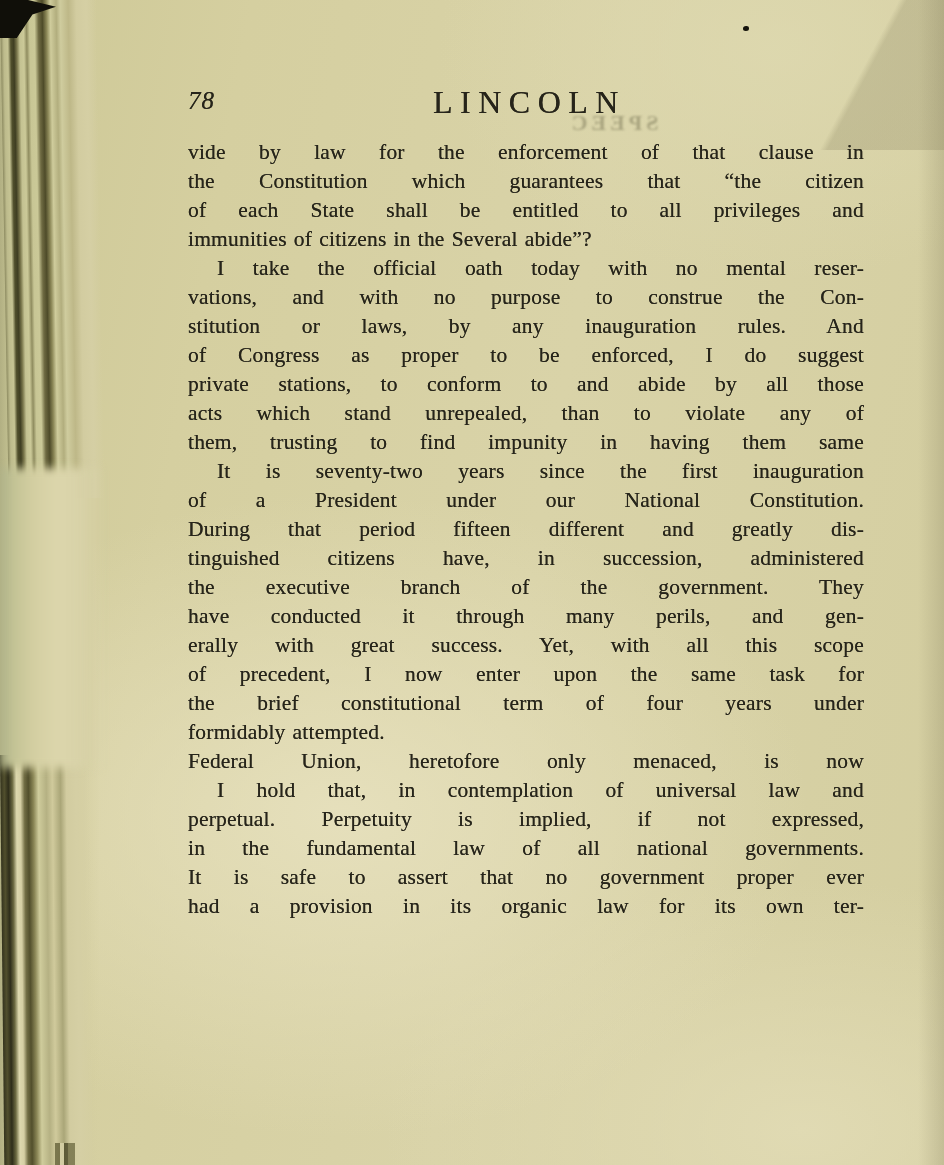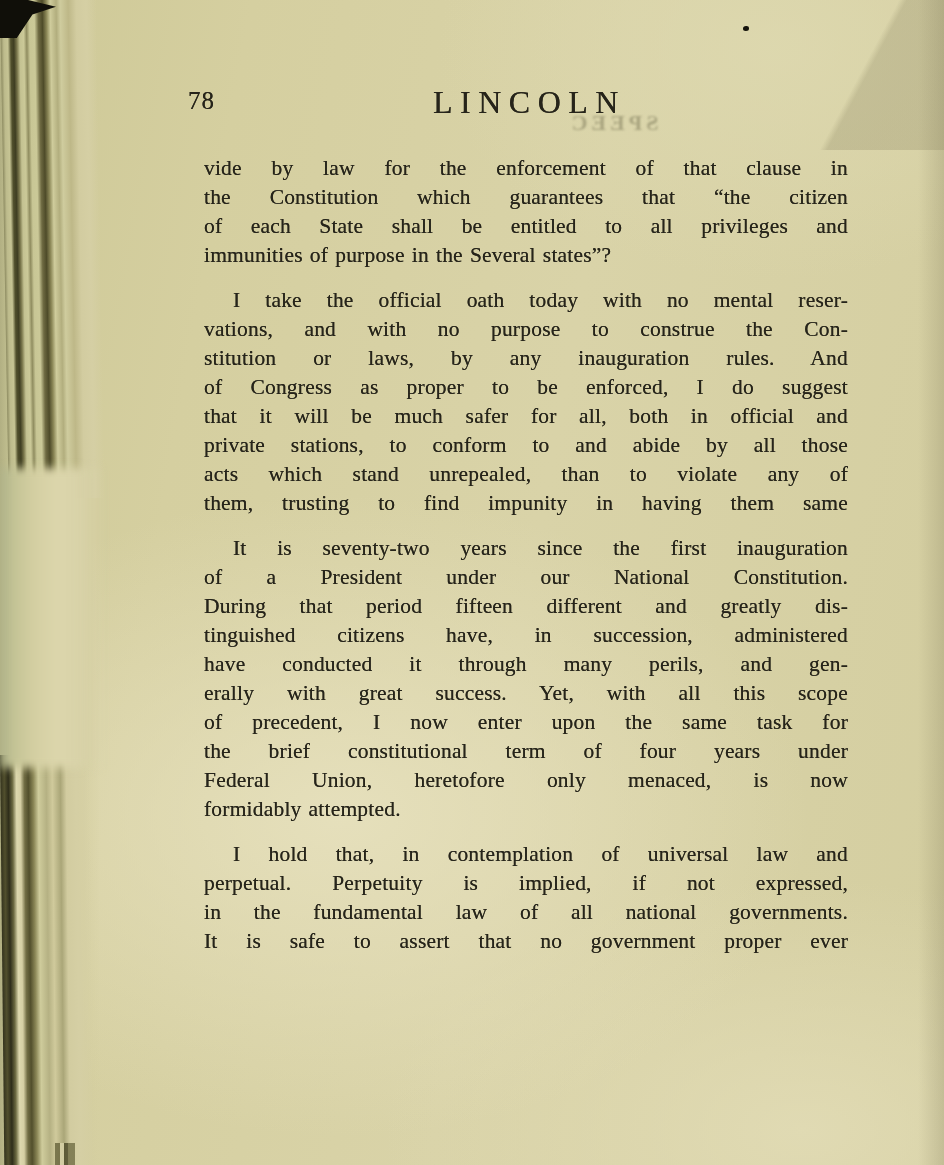--- a/index.html
+++ b/index.html
@@ -36,27 +36,27 @@
     background:linear-gradient(118deg,rgba(0,0,0,0) 52%,rgba(143,137,101,0.30) 55%,rgba(158,152,114,0.38) 100%);}
   .right-vignette{position:absolute;right:0;top:0;width:26px;height:100%;
     background:linear-gradient(270deg,rgba(138,132,97,0.30) 0%,rgba(138,132,97,0) 100%);}
   .ink-dot{position:absolute;left:743px;top:26px;width:6px;height:5px;background:#15140c;border-radius:50% 40% 50% 45%;}
   .showthrough{position:absolute;left:548px;top:110px;width:130px;text-align:center;
     font-size:22px;font-weight:bold;letter-spacing:4px;color:rgba(130,126,92,0.55);
     transform:scaleX(-1);filter:blur(1.2px);}
   
   .header{position:absolute;left:188px;top:84px;width:676px;height:32px;color:#26241a;}
   .page-number{position:absolute;left:0;top:3px;font-size:25px;letter-spacing:1px;
-    text-shadow:0 0 0.6px rgba(38,36,26,0.8);}
+    text-shadow:0 0 0.6px rgba(38,36,26,0.8);font-style:italic;}
   .running-head{display:block;text-align:center;font-size:32px;letter-spacing:7.5px;padding-left:7px;
     text-shadow:0 0 0.6px rgba(38,36,26,0.8);}
   .body-text{position:absolute;left:188px;top:138px;width:676px;color:#26241a;
     font-size:21.5px;line-height:29px;letter-spacing:0.2px;word-spacing:1.5px;
     text-shadow:0 0 0.6px rgba(38,36,26,0.8);}
-  .body-text p{margin:16px;padding:0;}
+  .body-text p{margin:0;padding:0;}
   .line{display:block;text-align:justify;text-align-last:justify;}
   .line.end{text-align-last:left;}
   .line.ind{text-indent:29px;}
 </style>
 </head>
 <body>
 
 <div class="stage">
 
   <div class="edges">
@@ -76,45 +76,46 @@
   <div class="header">
     <span class="page-number">78</span>
     <span class="running-head">LINCOLN</span>
   </div>
 
   <div class="body-text">
     <p>
       <span class="line">vide by law for the enforcement of that clause in</span>
       <span class="line">the Constitution which guarantees that “the citizen</span>
       <span class="line">of each State shall be entitled to all privileges and</span>
-      <span class="line end">immunities of purpose in the Several states”?</span>
+      <span class="line end">immunities of citizens in the Several abide”?</span>
     </p>
     <p>
       <span class="line ind">I take the official oath today with no mental reser-</span>
       <span class="line">vations, and with no purpose to construe the Con-</span>
       <span class="line">stitution or laws, by any inauguration rules.  And</span>
       <span class="line">of Congress as proper to be enforced, I do suggest</span>
-      <span class="line">that it will be much safer for all, both in official and</span>
       <span class="line">private stations, to conform to and abide by all those</span>
       <span class="line">acts which stand unrepealed, than to violate any of</span>
       <span class="line">them, trusting to find impunity in having them same</span>
     </p>
     <p>
       <span class="line ind">It is seventy-two years since the first inauguration</span>
       <span class="line">of a President under our National Constitution.</span>
       <span class="line">During that period fifteen different and greatly dis-</span>
       <span class="line">tinguished citizens have, in succession, administered</span>
+      <span class="line">the executive branch of the government.  They</span>
       <span class="line">have conducted it through many perils, and gen-</span>
       <span class="line">erally with great success.  Yet, with all this scope</span>
       <span class="line">of precedent, I now enter upon the same task for</span>
       <span class="line">the brief constitutional term of four years under</span>
+      <span class="line end">formidably attempted.</span>
       <span class="line">Federal Union, heretofore only menaced, is now</span>
-      <span class="line end">formidably attempted.</span>
     </p>
     <p>
       <span class="line ind">I hold that, in contemplation of universal law and</span>
       <span class="line">perpetual.  Perpetuity is implied, if not expressed,</span>
       <span class="line">in the fundamental law of all national governments.</span>
       <span class="line">It is safe to assert that no government proper ever</span>
+      <span class="line">had a provision in its organic law for its own ter-</span>
     </p>
   </div>
 
 </div>
 
 </body></html>

